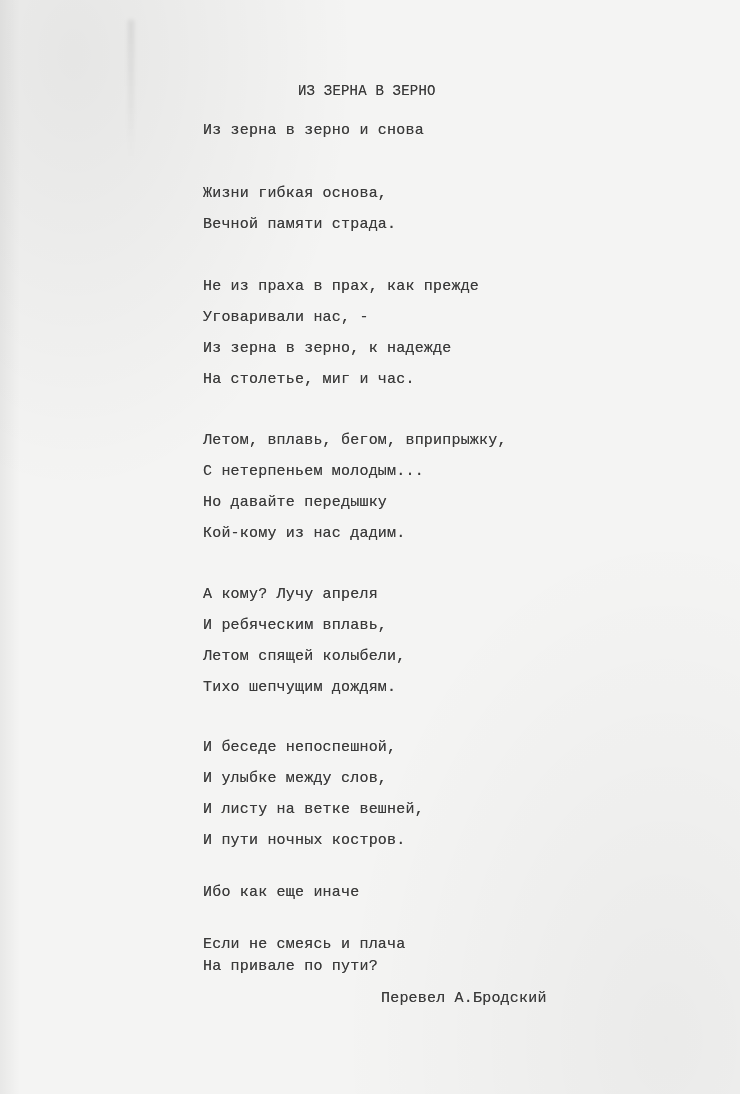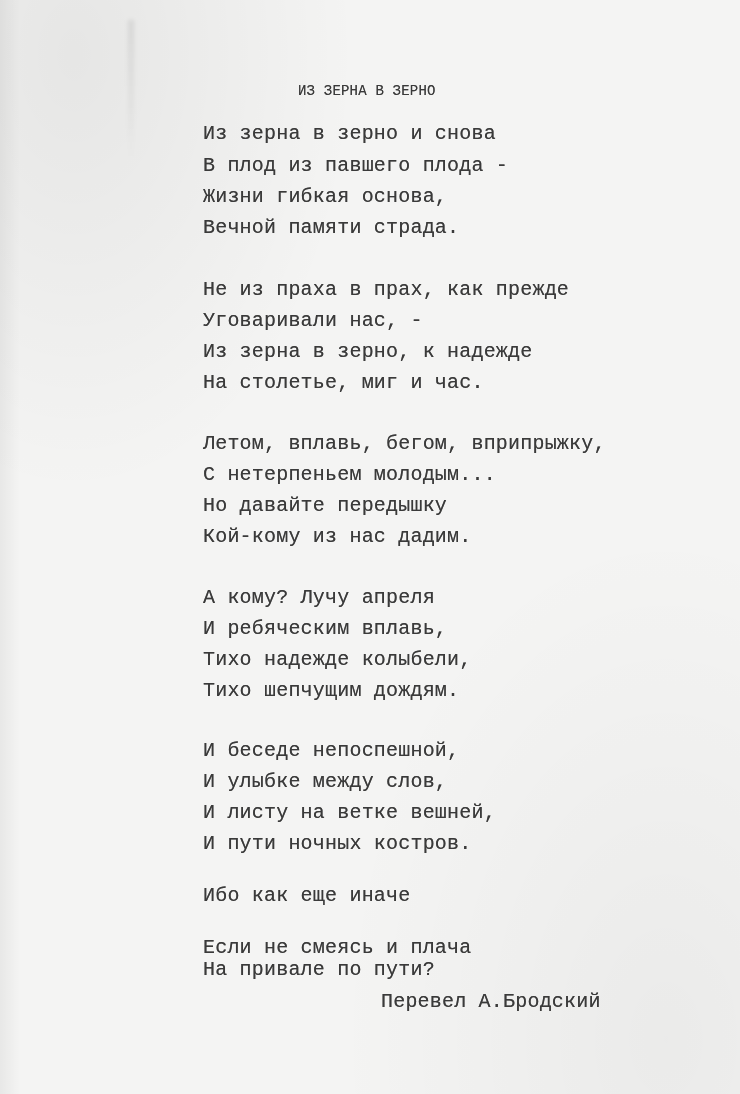--- a/index.html
+++ b/index.html
@@ -16,56 +16,55 @@
         #f4f4f3;
     }
     .crease {
       position: absolute; left: 128px; top: 20px; width: 6px; height: 140px;
       background: linear-gradient(180deg, rgba(0,0,0,0.08), rgba(0,0,0,0));
       filter: blur(2px);
     }
     .typed {
       font-family: "Liberation Mono", "DejaVu Sans Mono", monospace;
       color: #3a3a3a;
-      font-size: 20px;
+      font-size: 15px;
       letter-spacing: 0.2px;
       position: absolute;
       white-space: pre;
       text-shadow: 0 0 0.6px rgba(40,40,40,0.6);
     }
     .title { left: 258px; top: 83px; font-size: 14px; margin-left: 40px; }
     .line { left: 203px; }
     .signature { left: 381px; top: 990px; text-align: center; }
   </style>
 </head>
 <body>
 
 <div class="page">
   <div class="crease"></div>
 
   <div class="typed title">ИЗ ЗЕРНА В ЗЕРНО</div>
 
   <div class="typed line" style="top:122px">Из зерна в зерно и снова</div>
-  <div class="typed line" style="top:154px">В плод из павшего плода -</div>
   <div class="typed line" style="top:185px">Жизни гибкая основа,</div>
   <div class="typed line" style="top:216px">Вечной памяти страда.</div>
 
   <div class="typed line" style="top:278px">Не из праха в прах, как прежде</div>
   <div class="typed line" style="top:309px">Уговаривали нас, -</div>
   <div class="typed line" style="top:340px">Из зерна в зерно, к надежде</div>
   <div class="typed line" style="top:371px">На столетье, миг и час.</div>
 
   <div class="typed line" style="top:432px">Летом, вплавь, бегом, вприпрыжку,</div>
   <div class="typed line" style="top:463px">С нетерпеньем молодым...</div>
   <div class="typed line" style="top:494px">Но давайте передышку</div>
   <div class="typed line" style="top:525px">Кой-кому из нас дадим.</div>
 
   <div class="typed line" style="top:586px">А кому? Лучу апреля</div>
   <div class="typed line" style="top:617px">И ребяческим вплавь,</div>
-  <div class="typed line" style="top:648px">Тихо надежде колыбели,</div>
+  <div class="typed line" style="top:648px">Летом спящей колыбели,</div>
   <div class="typed line" style="top:679px">Тихо шепчущим дождям.</div>
 
   <div class="typed line" style="top:739px">И беседе непоспешной,</div>
   <div class="typed line" style="top:770px">И улыбке между слов,</div>
   <div class="typed line" style="top:801px">И листу на ветке вешней,</div>
   <div class="typed line" style="top:832px">И пути ночных костров.</div>
 
   <div class="typed line" style="top:884px">Ибо как еще иначе</div>
   <div class="typed line" style="top:936px">Если не смеясь и плача</div>
   <div class="typed line" style="top:958px">На привале по пути?</div>

